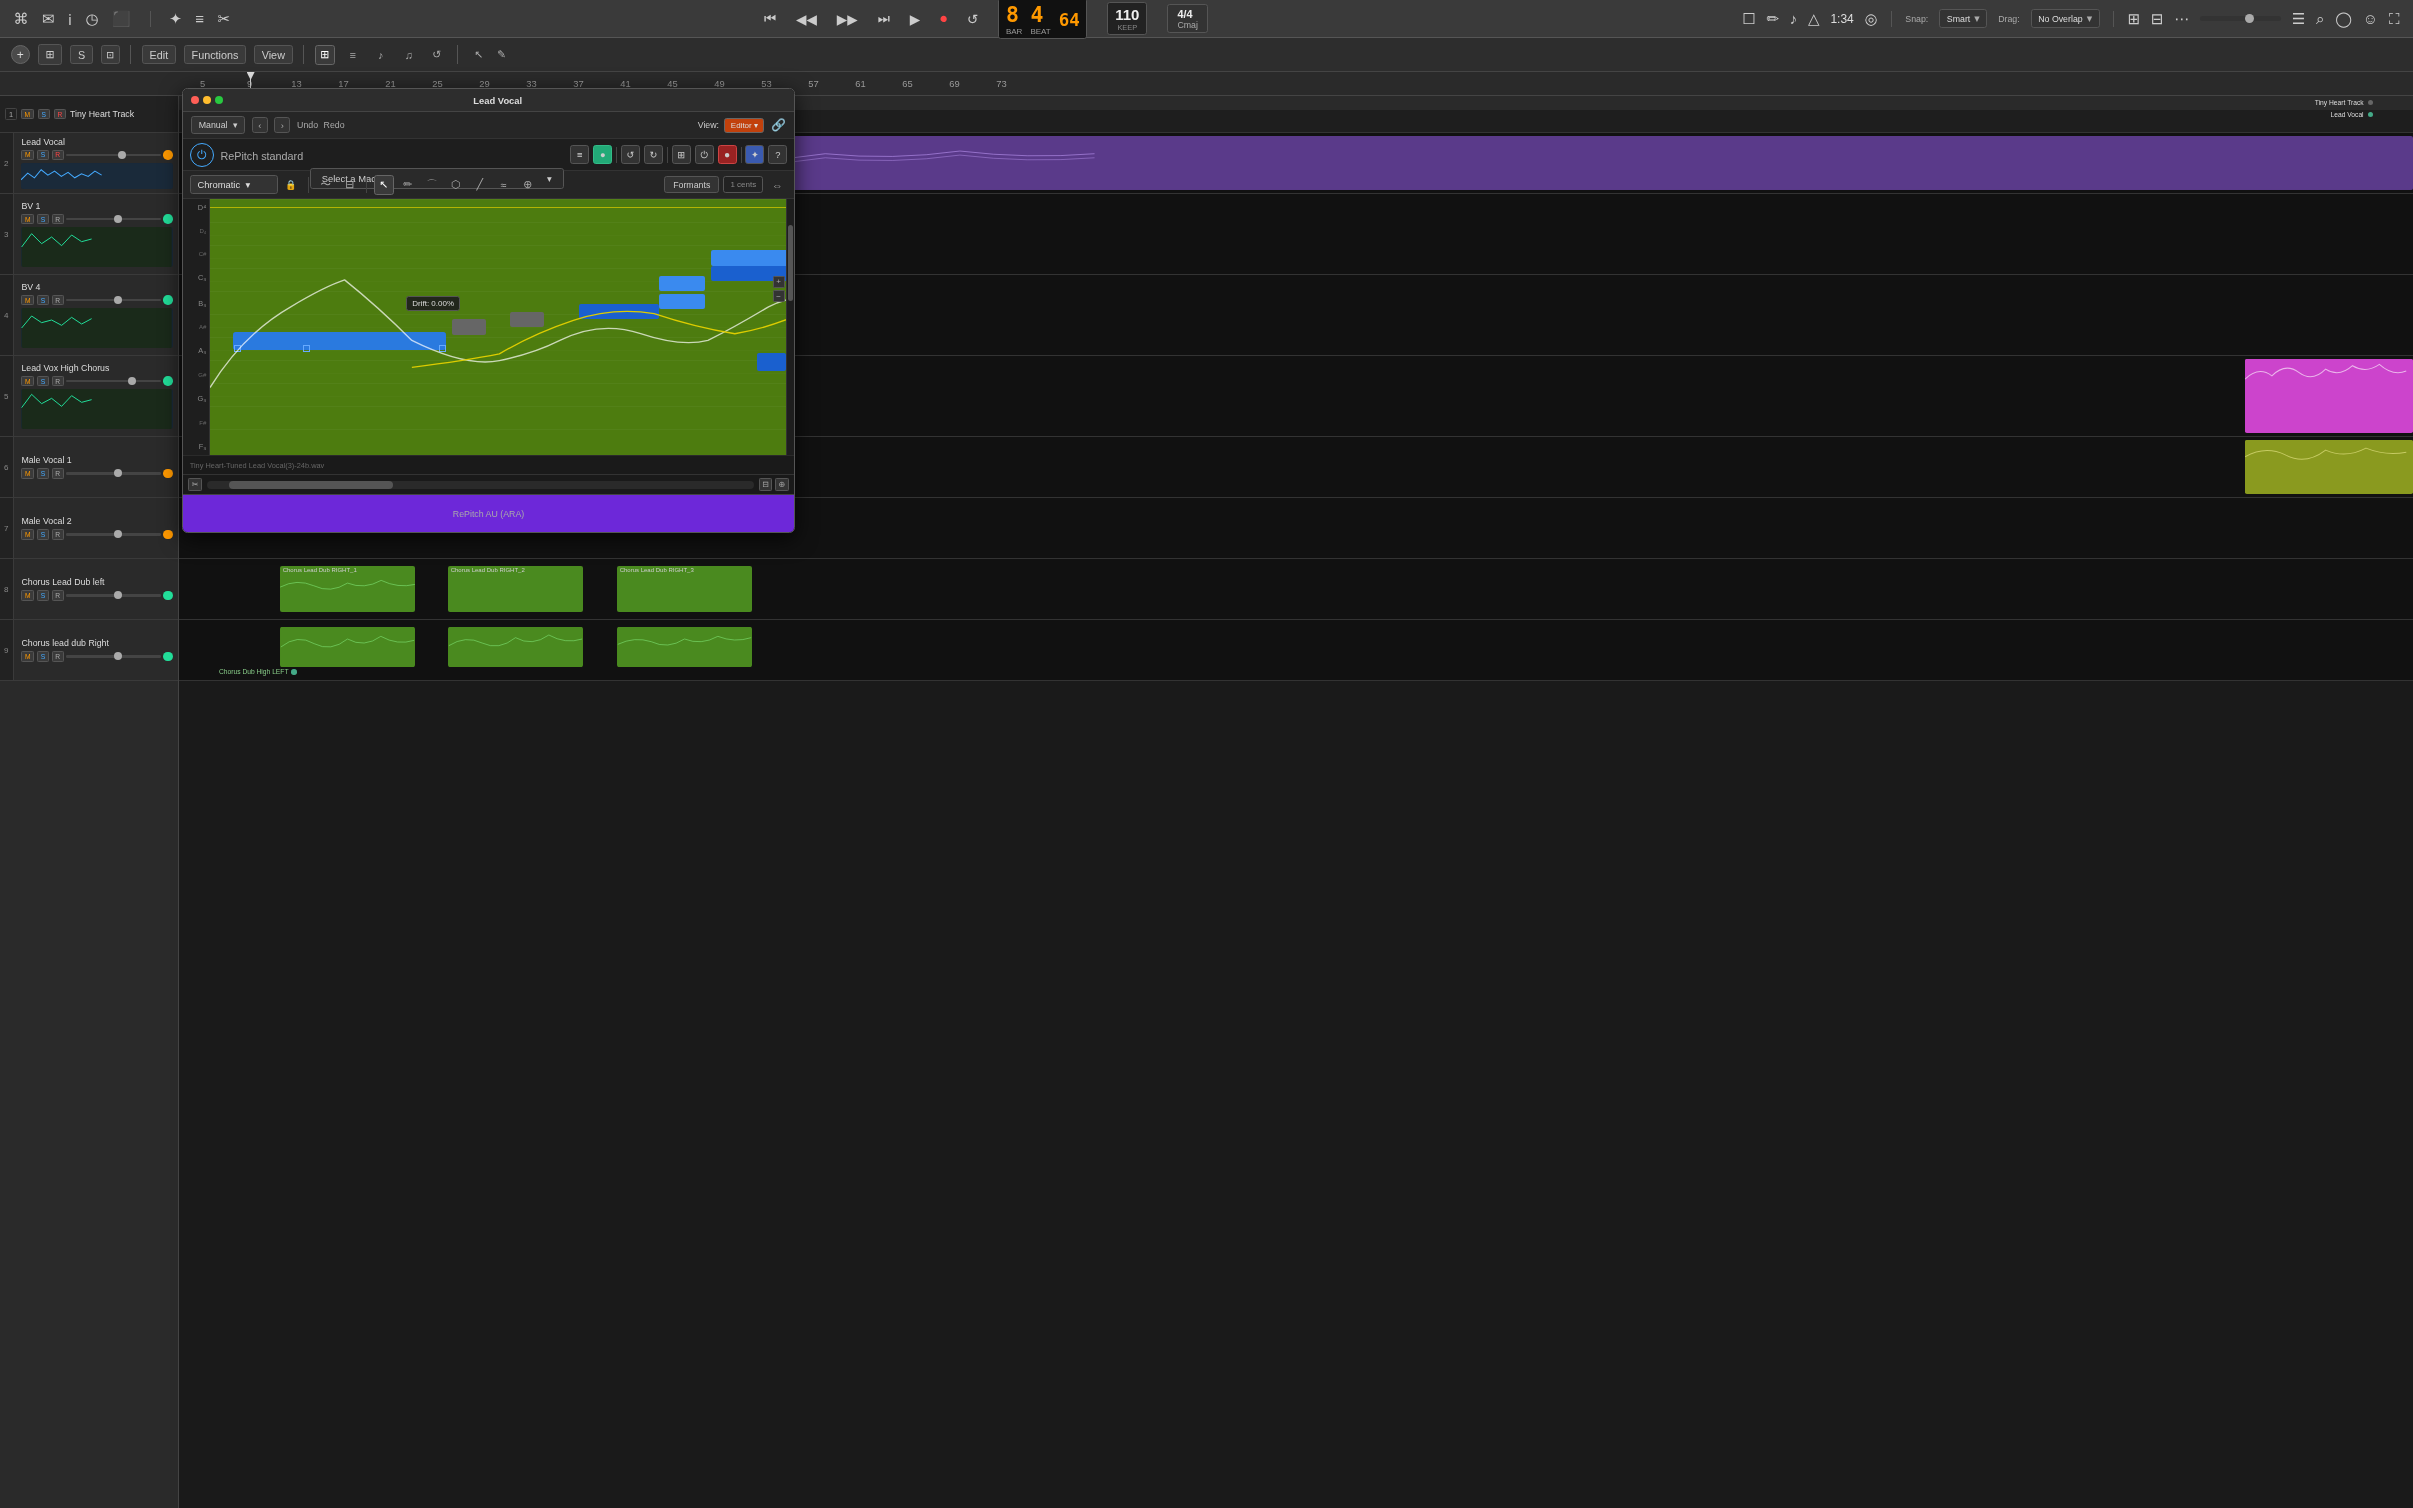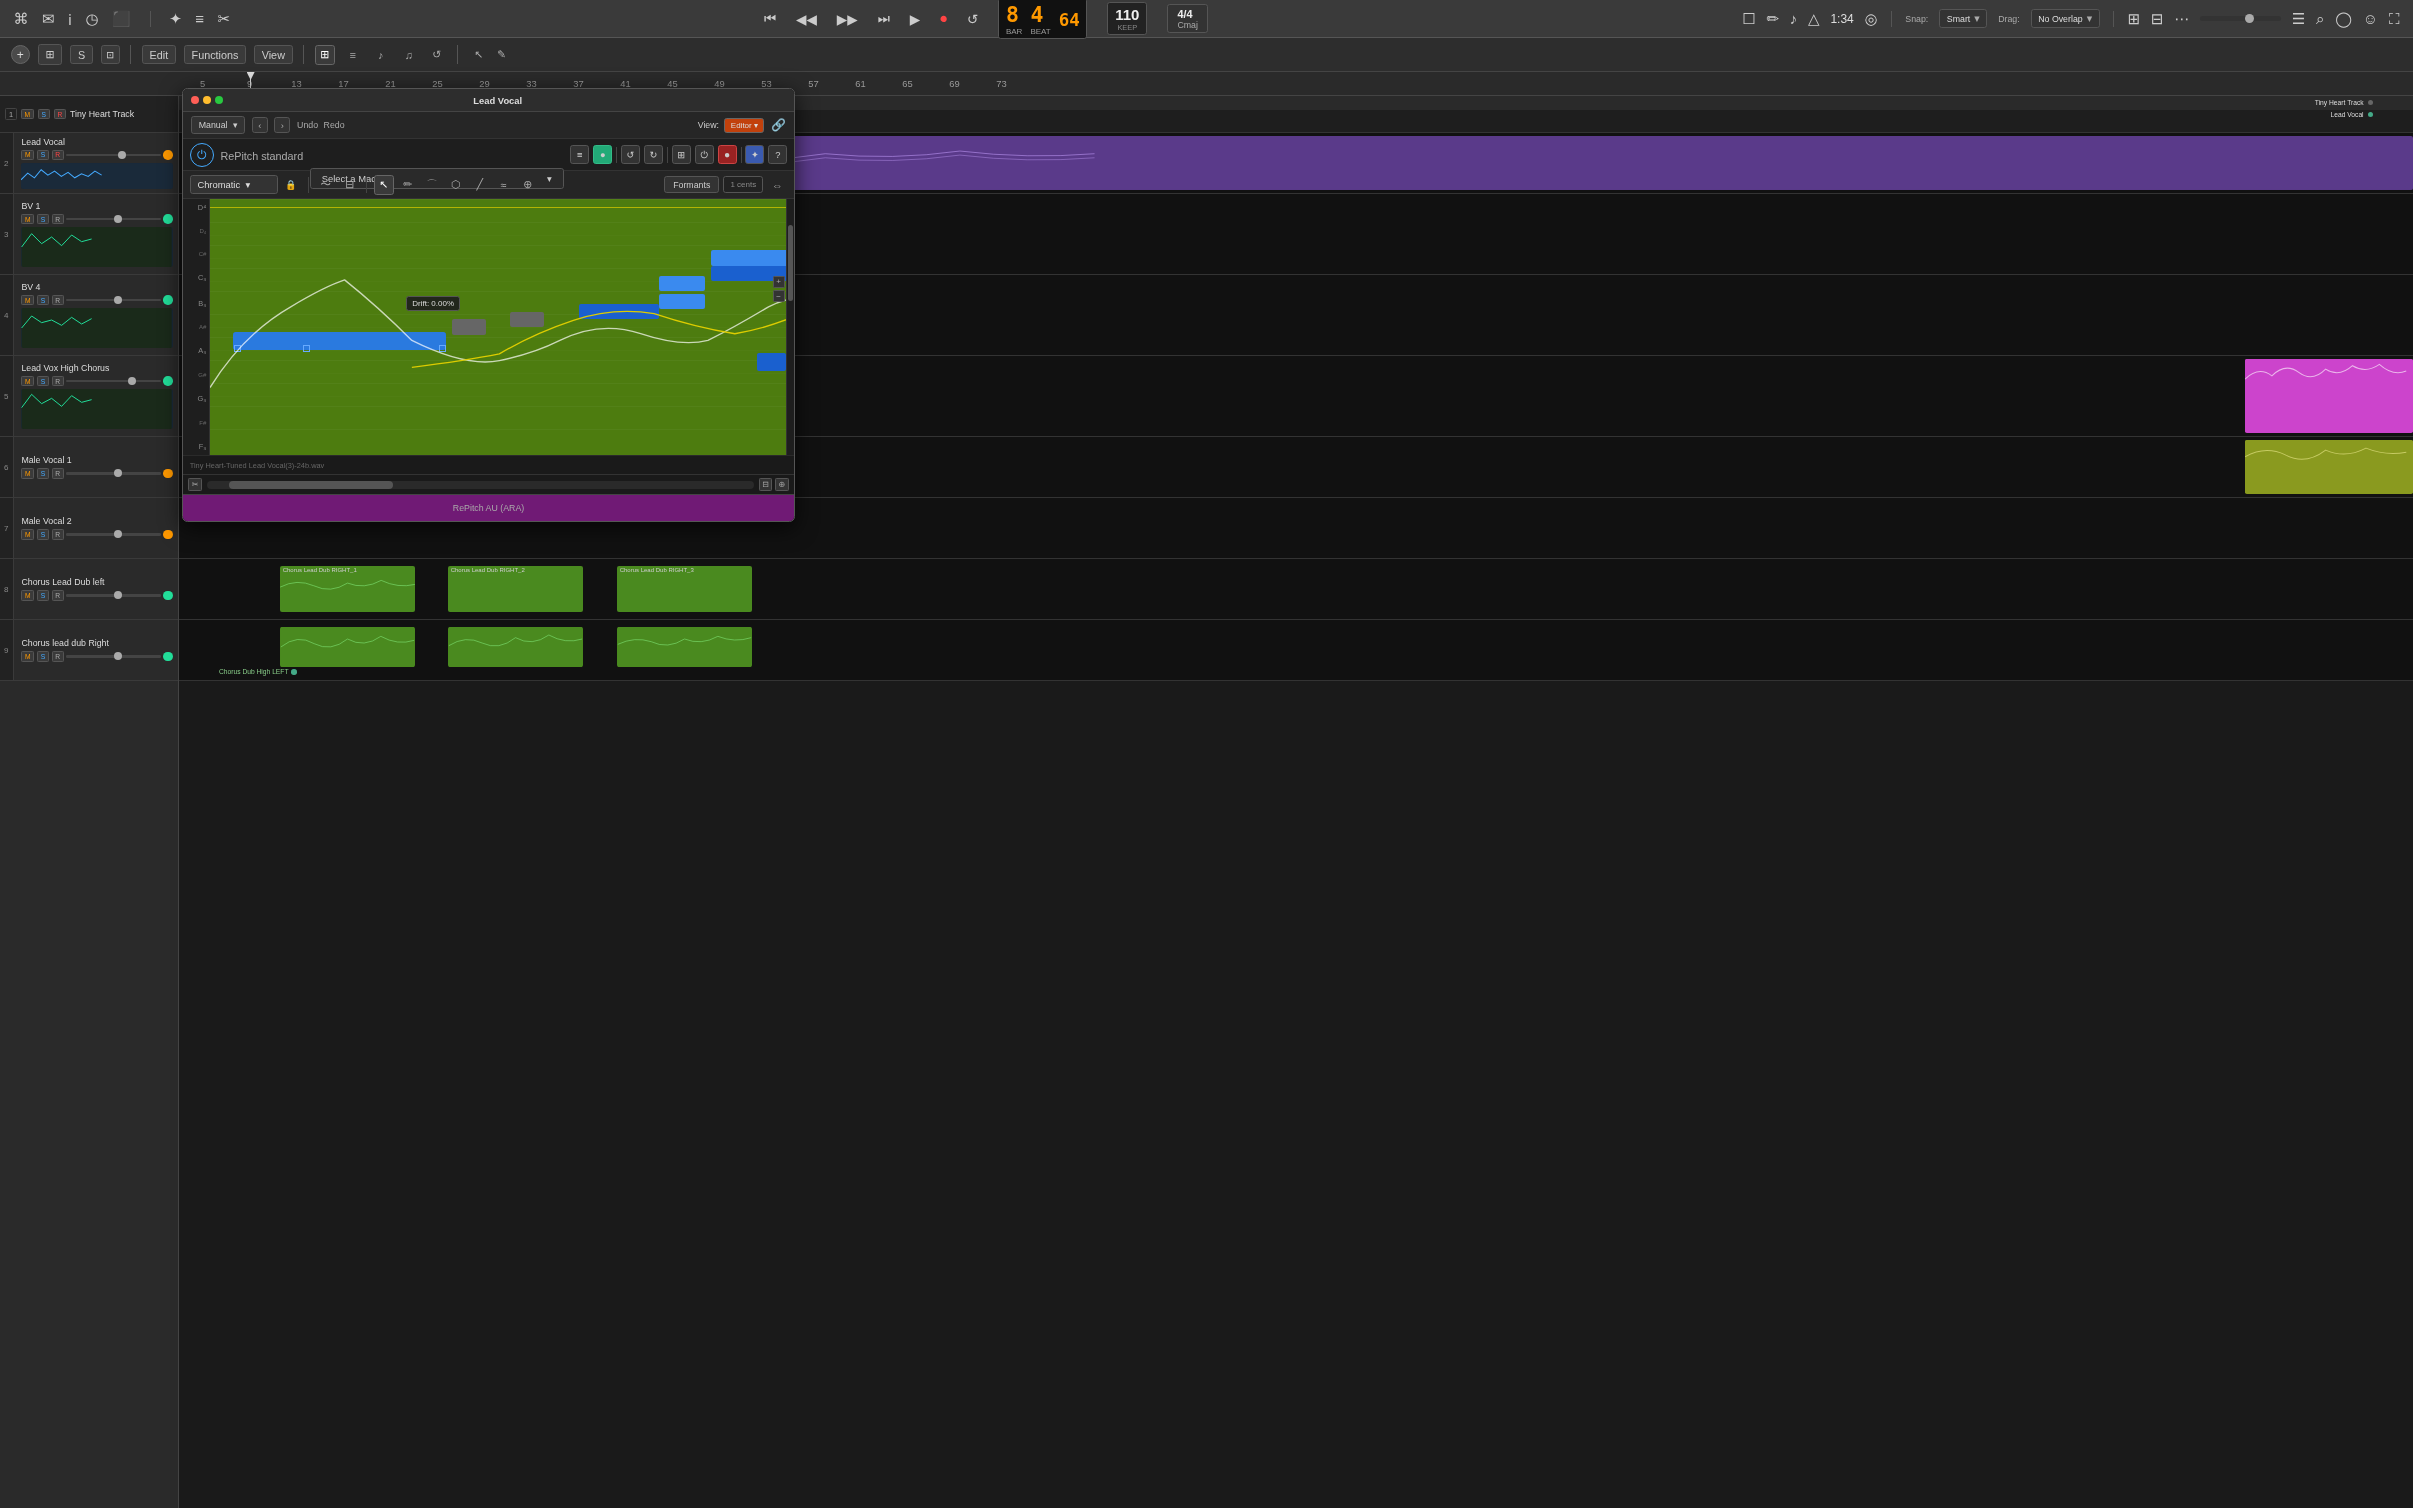--- a/index.html
+++ b/index.html
@@ -403,22 +403,22 @@
       position: absolute;
       left: 4%;
       width: 30%;
       height: 100%;
       background: #555;
       border-radius: 4px;
     }
 
     
     .plugin-footer {
-      height: 27px;
-      background: #701a75;
+      height: 38px;
+      background: #6d28d9;
       display: flex;
       align-items: center;
       justify-content: center;
       color: #aaa;
       font-size: 8.8px;
       border-top: 0.7px solid #444;
     }
 
     
     .file-info-bar {

